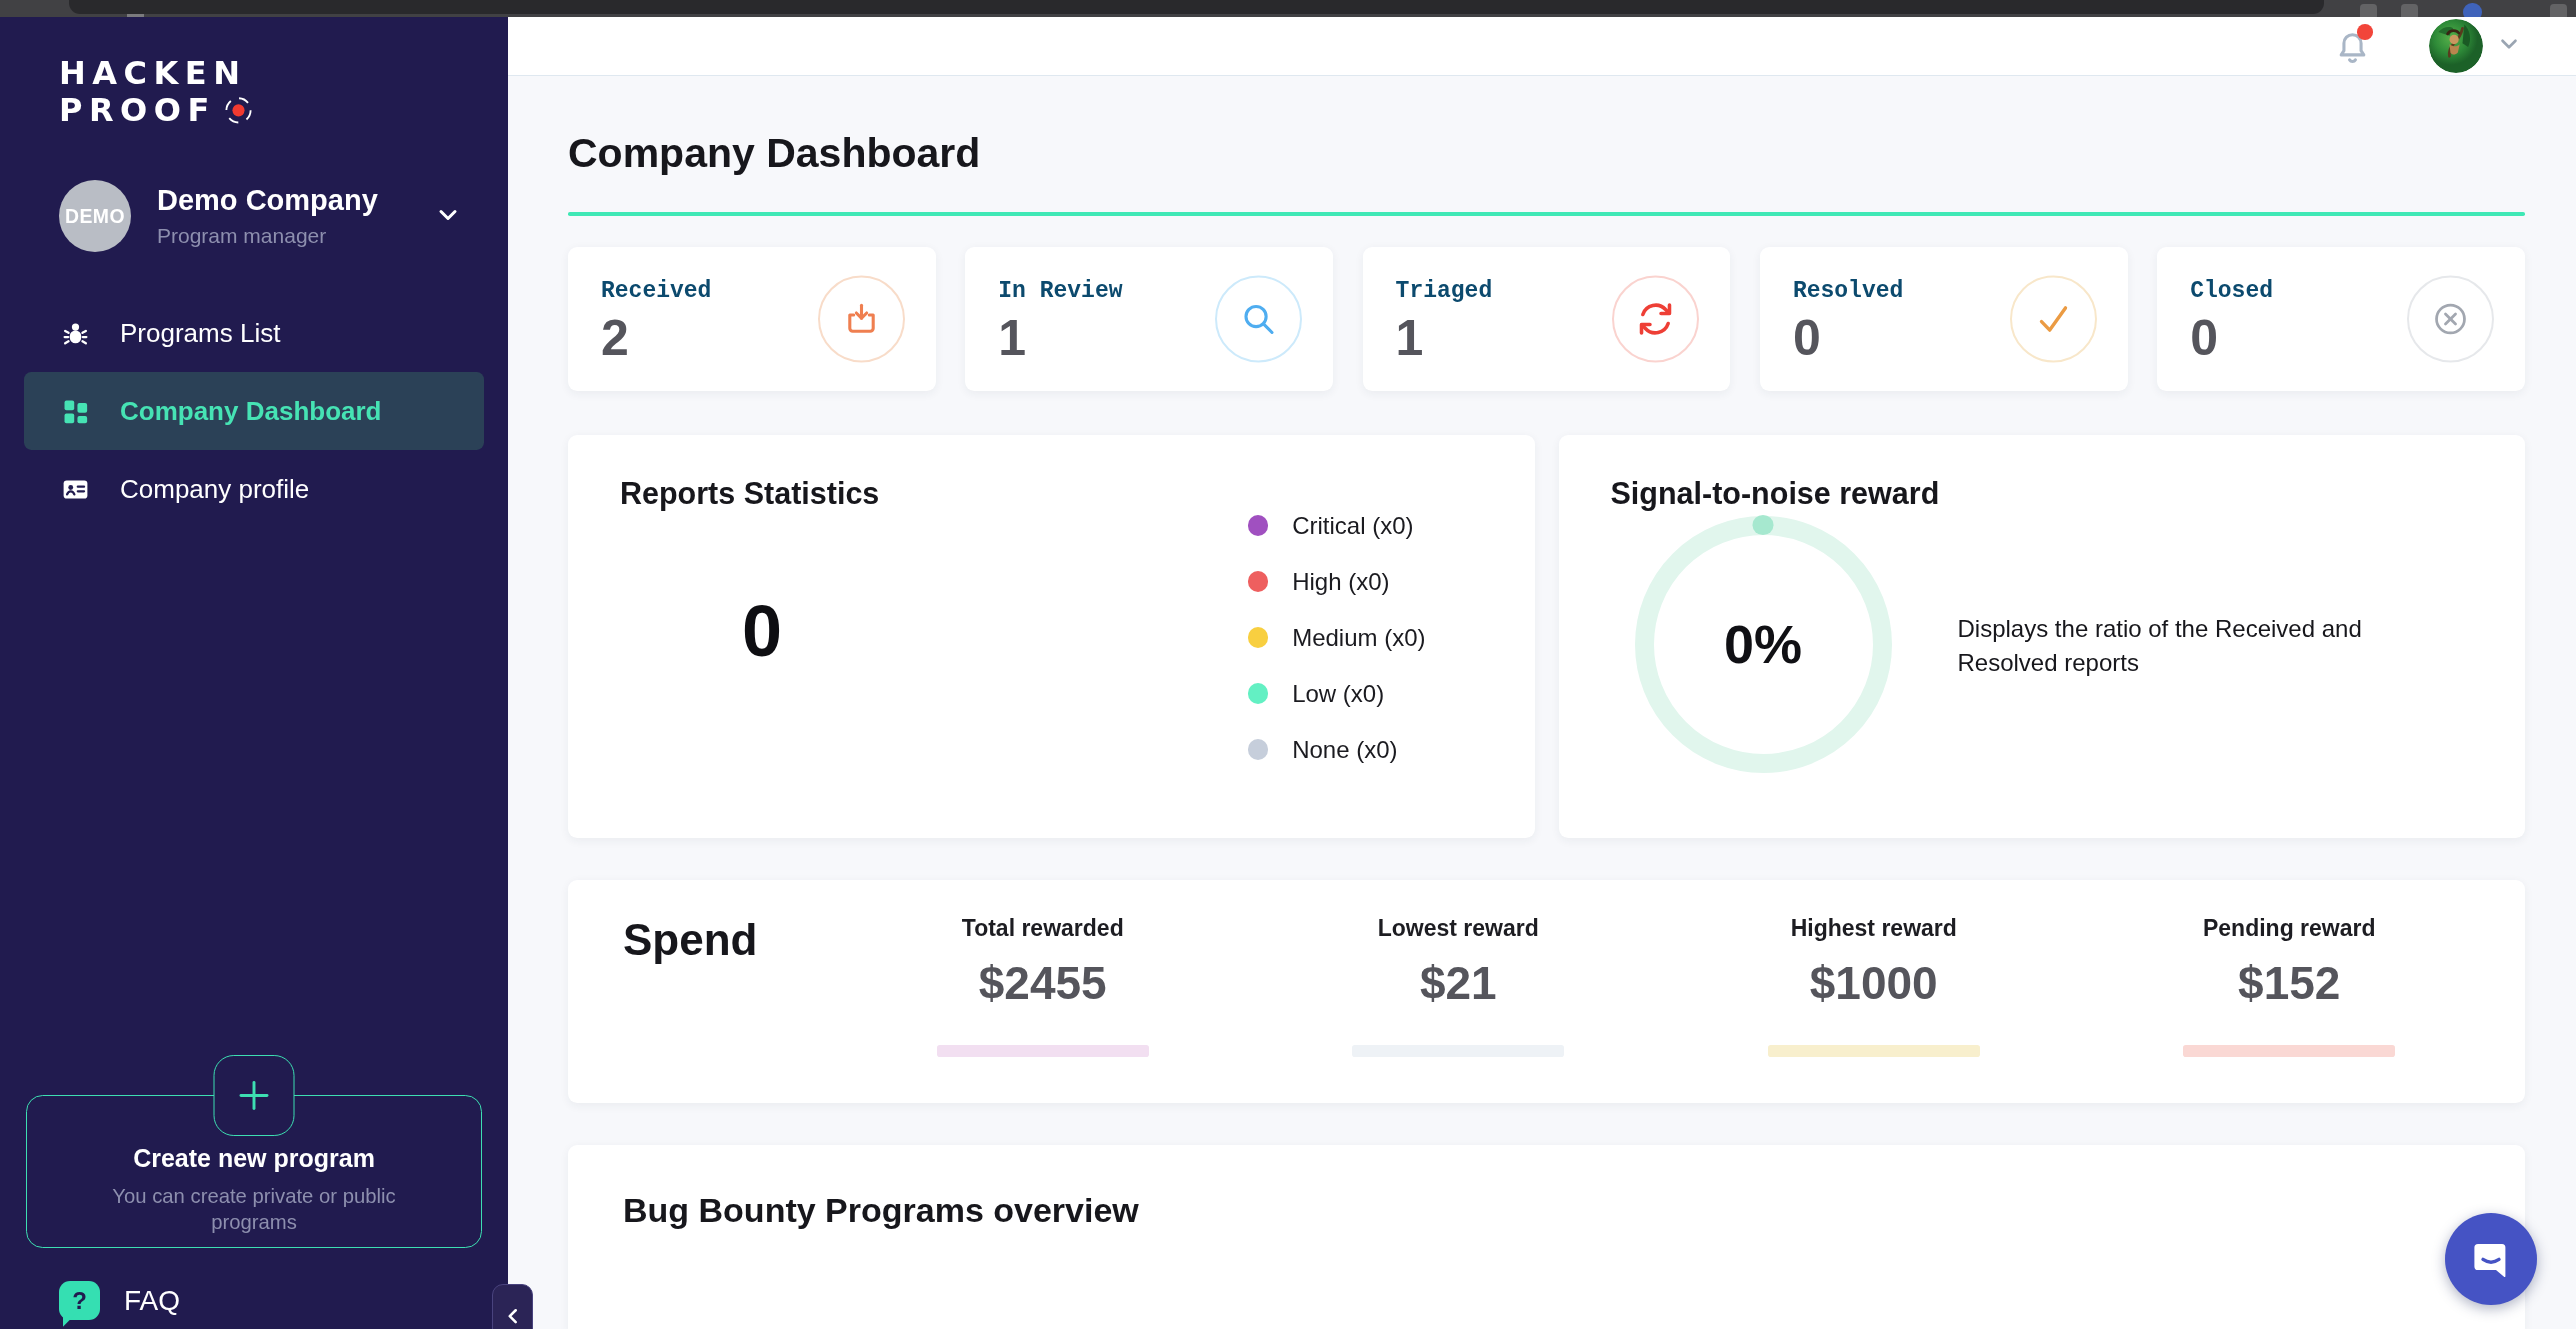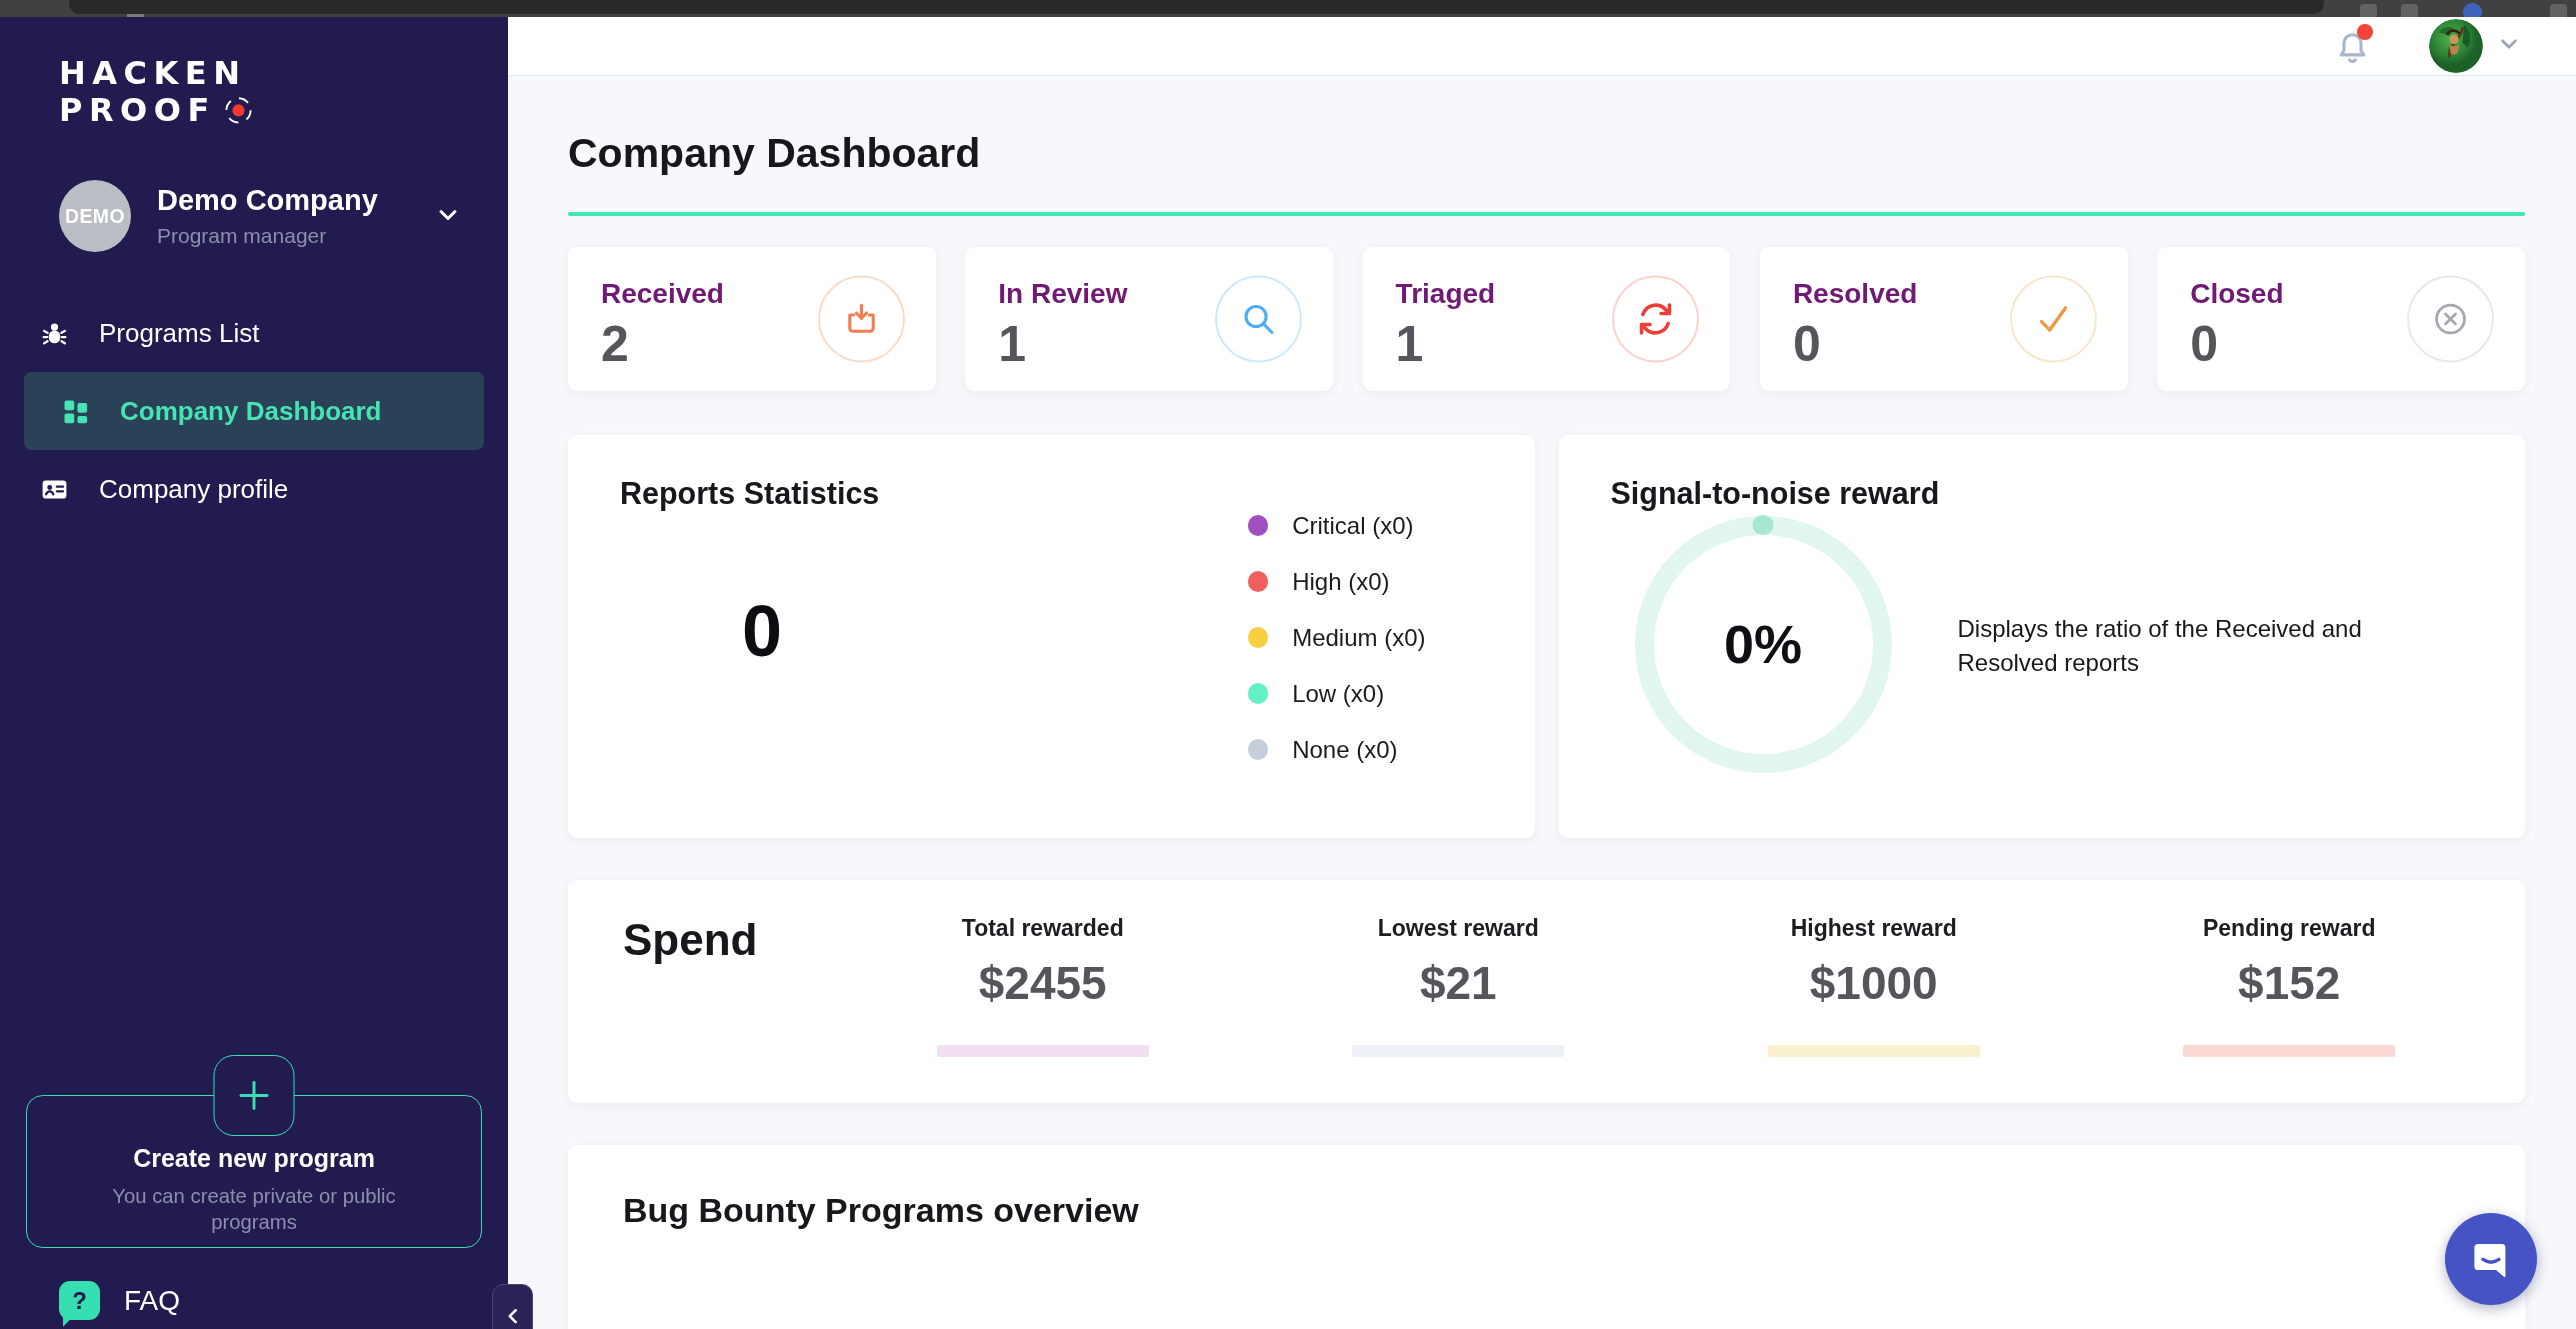--- a/index.html
+++ b/index.html
@@ -27,21 +27,21 @@
   .company { display:flex; align-items:center; margin:46px 46px 0 59px; }
   .company-avatar { width:72px; height:72px; border-radius:50%; background:#b9bdc5;
                     display:flex; align-items:center; justify-content:center;
                     color:#fff; font-weight:700; font-size:19.4px; letter-spacing:0.5px; flex-shrink:0; }
   .company-meta { margin-left:26px; flex:1; }
   .company-name { font-size:29px; font-weight:700; }
   .company-role { font-size:21px; color:#8d8fae; margin-top:7.4px; }
   .company-chevron { color:#fff; flex-shrink:0; }
 
   .nav { margin-top:42px; display:flex; flex-direction:column; }
-  .nav-item { height:78px; display:flex; align-items:center; padding-left:38px;
+  .nav-item { height:78px; display:flex; align-items:center; padding-left:59px;
               font-size:26px; color:#fff; cursor:pointer; }
   .nav-item .nav-icon { width:33px; height:33px; margin-right:28px; display:flex;
                         align-items:center; justify-content:center; color:#fff; }
   .nav-item.active { background:#2b4157; border-radius:7.4px; margin:0 24px;
                      padding-left:35px; color:#46e3b4; font-weight:700; }
   .nav-item.active .nav-icon { color:#46e3b4; }
 
   .sidebar-spacer { flex:1; }
 
   .create-box { position:relative; margin:0 26px; border:1.8px solid #3ddfb2;
@@ -78,21 +78,21 @@
   .user-chevron { color:#9aa5b2; margin-left:13px; cursor:pointer; }
 
   .content { flex:1; background:#f7f8fb; padding:54px 51px 0 60px; }
   .page-title { font-size:41px; font-weight:700; color:#17171c; }
   .title-rule { height:3.7px; background:#3fe8b5; border-radius:1.8px; margin-top:35px; }
 
   
   .stats-row { display:flex; gap:29.5px; margin-top:31px; }
   .stat-card { position:relative; flex:1; height:144px; background:#fff; border-radius:9.2px;
                box-shadow:0 2.8px 9.2px rgba(35,45,70,.06); padding:31px 33px; }
-  .stat-label { font-size:28px; font-weight:600; color:#701a75; }
+  .stat-label { font-size:23px; font-weight:600; color:#0c4a6e;font-family:Liberation Mono, monospace; }
   .stat-value { font-size:50px; font-weight:600; color:#55555c; margin-top:5.5px; }
   .stat-ring { position:absolute; right:31px; top:50%; transform:translateY(-50%);
                width:87px; height:87px; border-radius:50%; border:2.8px solid;
                display:flex; align-items:center; justify-content:center; }
   .stat-card.c1 .stat-ring { border-color:#f8dcc9; color:#ef7f50; }
   .stat-card.c2 .stat-ring { border-color:#cdeafb; color:#4fadf0; }
   .stat-card.c3 .stat-ring { border-color:#fad3cf; color:#ee3f36; }
   .stat-card.c4 .stat-ring { border-color:#f8e7ca; color:#eb9b43; }
   .stat-card.c5 .stat-ring { border-color:#e6e8eb; color:#a2a7b0; }
 

